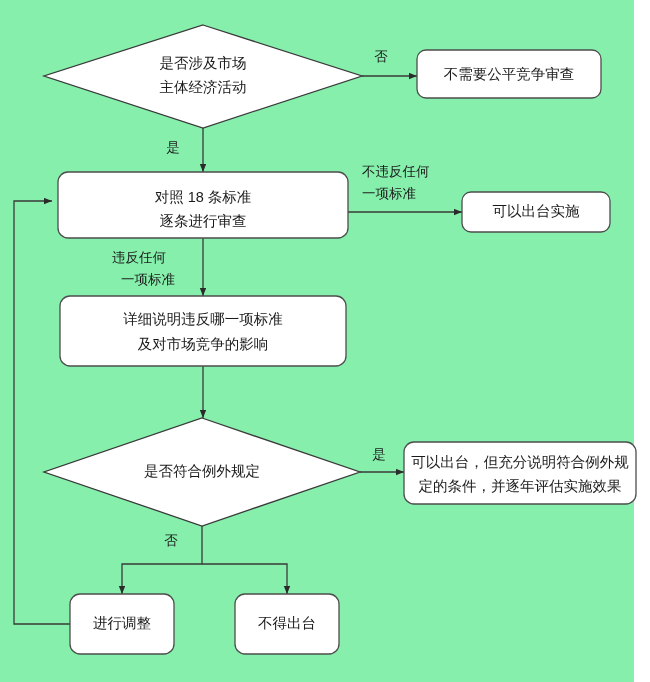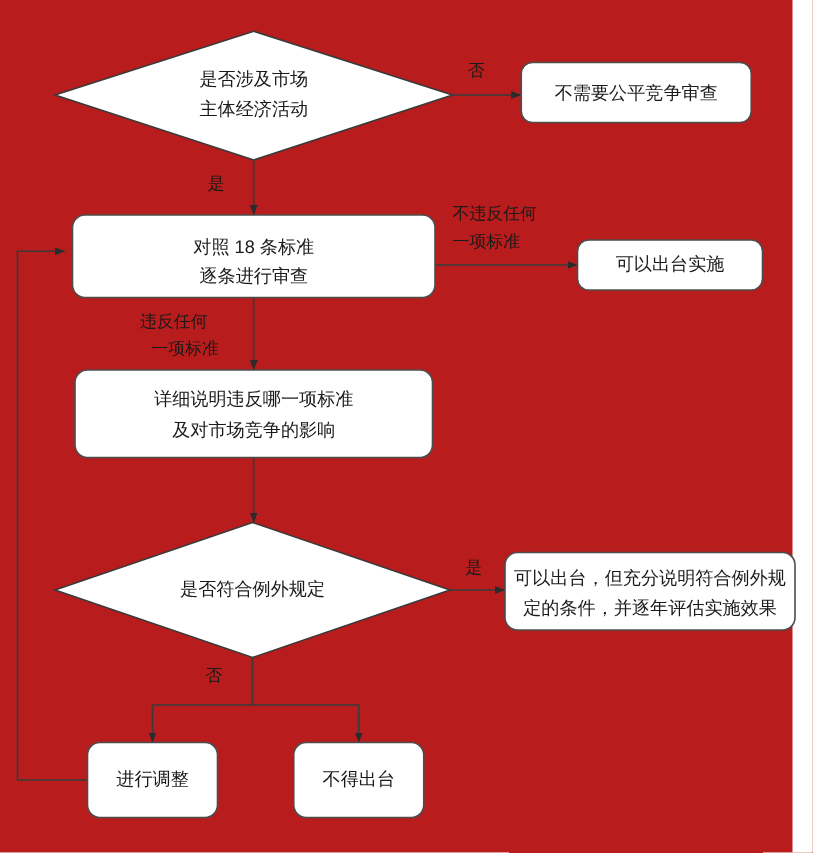--- a/index.html
+++ b/index.html
@@ -10,21 +10,21 @@
   body {
     width: 650px;
     height: 682px;
     font-family: "Liberation Sans", "DejaVu Sans", sans-serif;
     overflow: hidden;
   }
   #flow-root {
     position: relative;
     width: 634px;
     height: 682px;
-    background: #b91c1c;
+    background: #86efac;
   }
   svg#flow-svg {
     position: absolute;
     top: 0;
     left: 0;
     width: 650px;
     height: 682px;
     display: block;
   }
   .node-shape {

